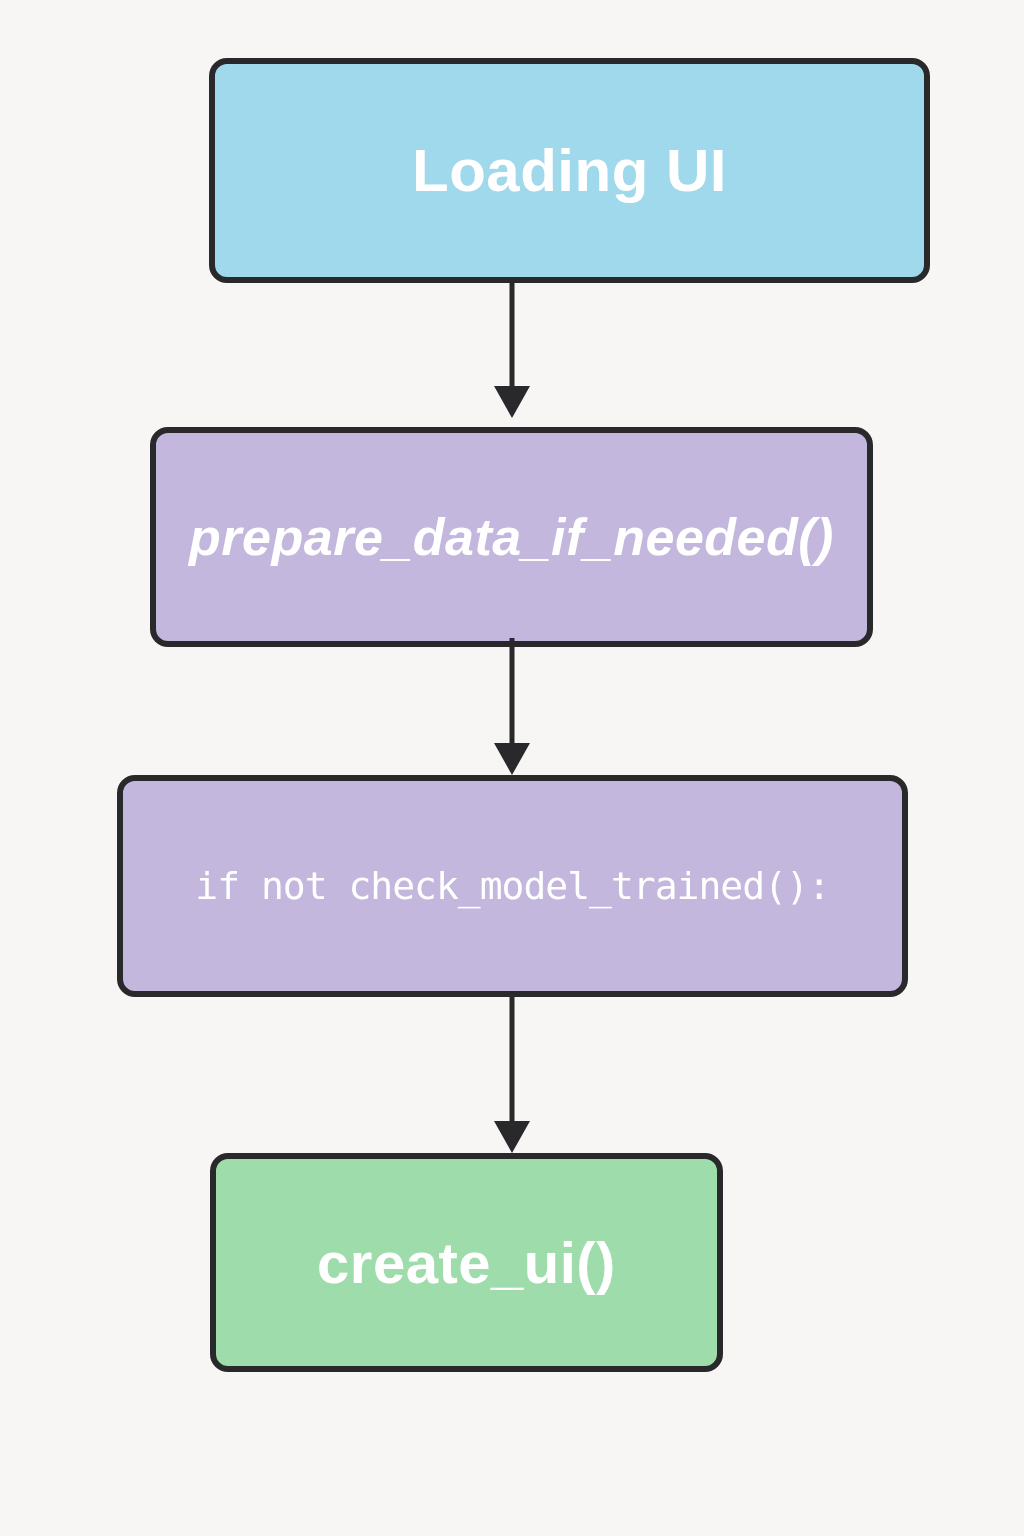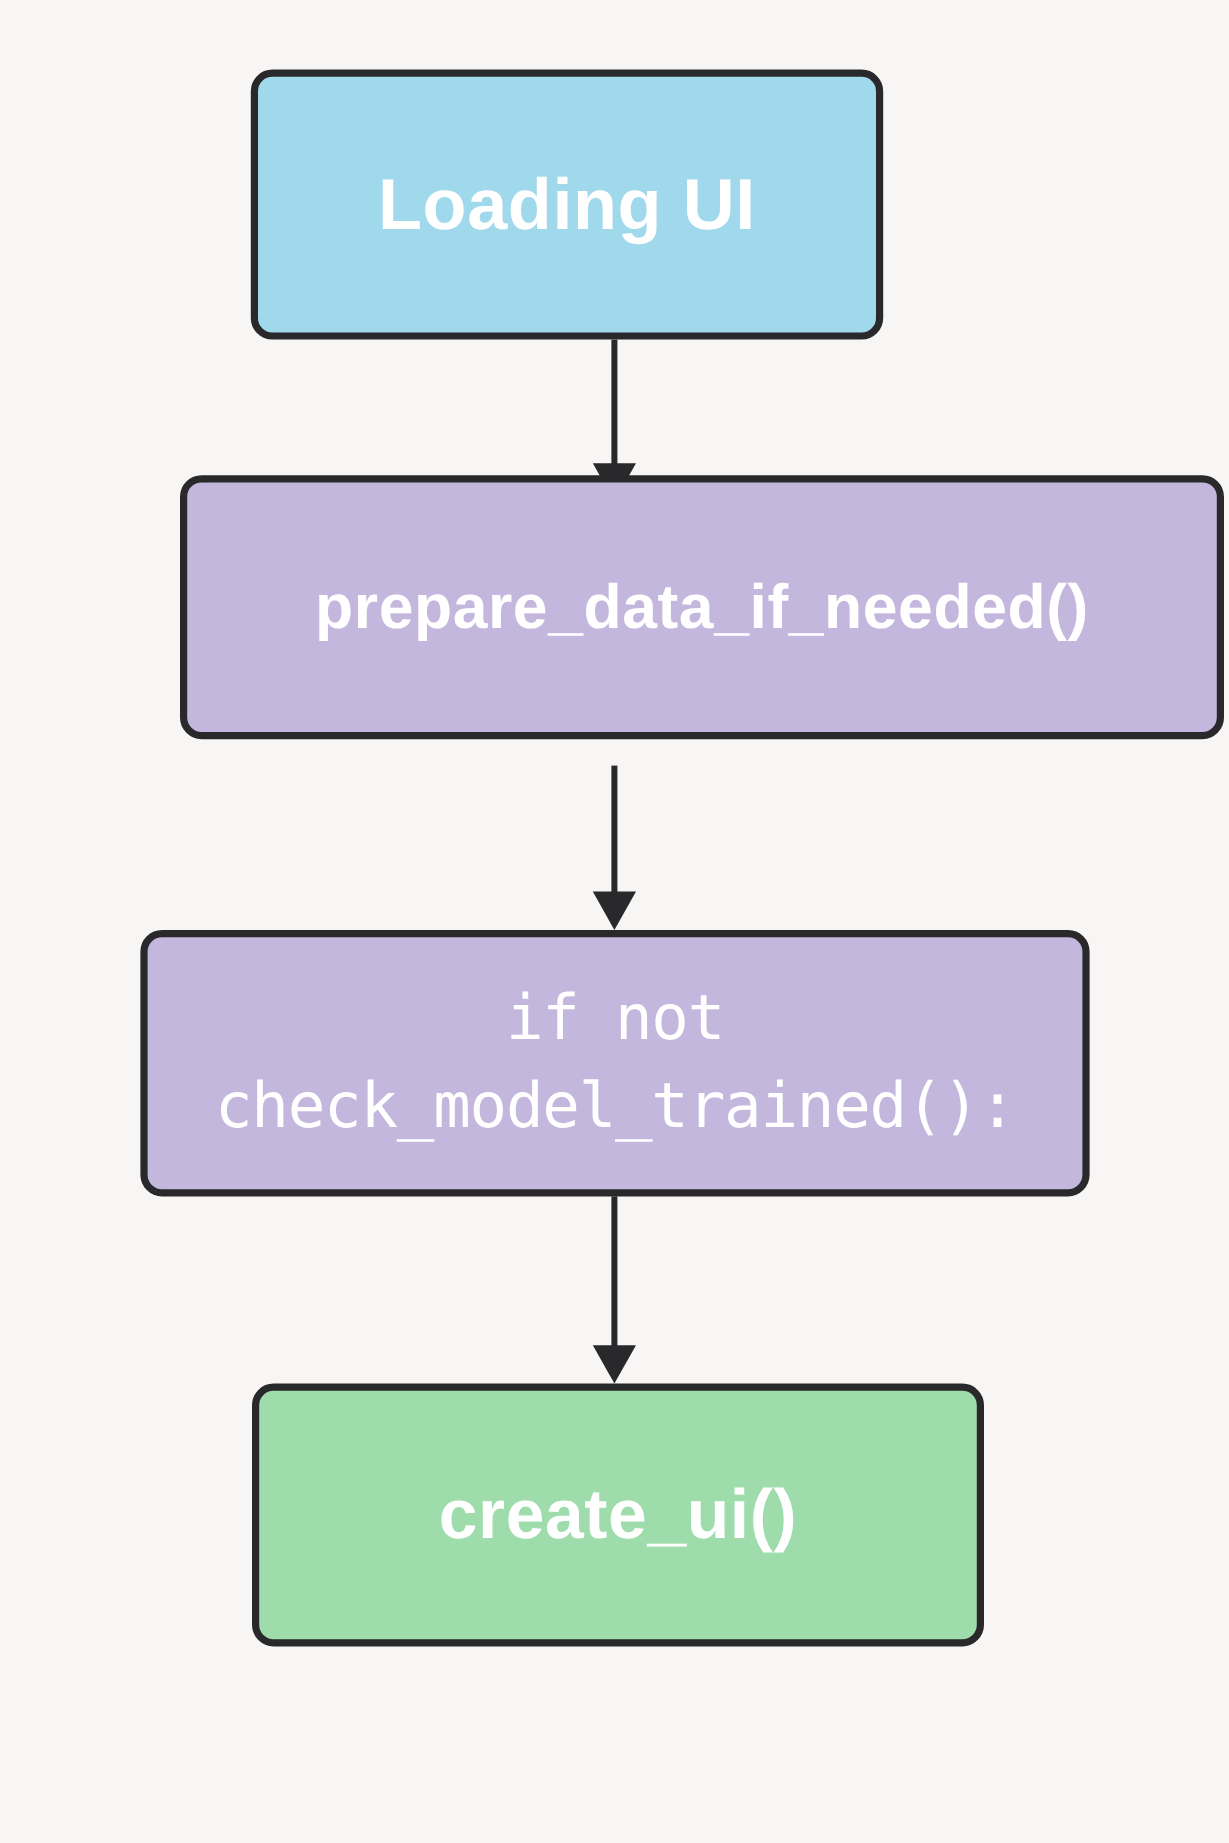--- a/index.html
+++ b/index.html
@@ -41,21 +41,21 @@
     font-weight: 600;
     letter-spacing: 0.5px;
   }
   .label-mono {
     font-family: "DejaVu Sans Mono", monospace;
     font-weight: 500;
     letter-spacing: -1px;
   }
   .size-xl { font-size: 60px; }
   .size-lg { font-size: 52px; }
-  .size-md { font-size: 52px; line-height: 73px; }
+  .size-md { font-size: 38px; line-height: 73px; }
   .size-gr { font-size: 58px; }
 
   .arrow {
     position: absolute;
     width: 36px;
   }
   .arrow .stem {
     position: absolute;
     left: 50%;
     transform: translateX(-50%);
@@ -72,44 +72,44 @@
     border-left: 18px solid transparent;
     border-right: 18px solid transparent;
     border-top: 32px solid var(--stroke);
   }
 </style>
 </head>
 <body>
 
 <div class="canvas">
 
-  <div class="node node-blue" style="left:209px; top:58px; width:527px; height:225px;">
+  <div class="node node-blue" style="left:209px; top:58px; width:721px; height:225px;">
     <span class="label-sans size-xl">Loading UI</span>
   </div>
 
   <div class="arrow" style="left:494px; top:283px; height:135px;">
     <div class="stem" style="height:108px;"></div>
     <div class="head"></div>
   </div>
 
-  <div class="node node-purple" style="left:150px; top:396px; width:870px; height:220px;">
+  <div class="node node-purple" style="left:150px; top:427px; width:723px; height:220px;font-style:italic;">
     <span class="label-sans size-lg">prepare_data_if_needed()</span>
   </div>
 
   <div class="arrow" style="left:494px; top:638px; height:137px;">
     <div class="stem" style="height:110px;"></div>
     <div class="head"></div>
   </div>
 
   <div class="node node-purple" style="left:117px; top:775px; width:791px; height:222px;">
     <span class="label-mono size-md">if not check_model_trained():</span>
   </div>
 
   <div class="arrow" style="left:494px; top:997px; height:156px;">
     <div class="stem" style="height:129px;"></div>
     <div class="head"></div>
   </div>
 
-  <div class="node node-green" style="left:210px; top:1153px; width:610px; height:219px;">
+  <div class="node node-green" style="left:210px; top:1153px; width:513px; height:219px;">
     <span class="label-sans size-gr">create_ui()</span>
   </div>
 
 </div>
 
 </body></html>

